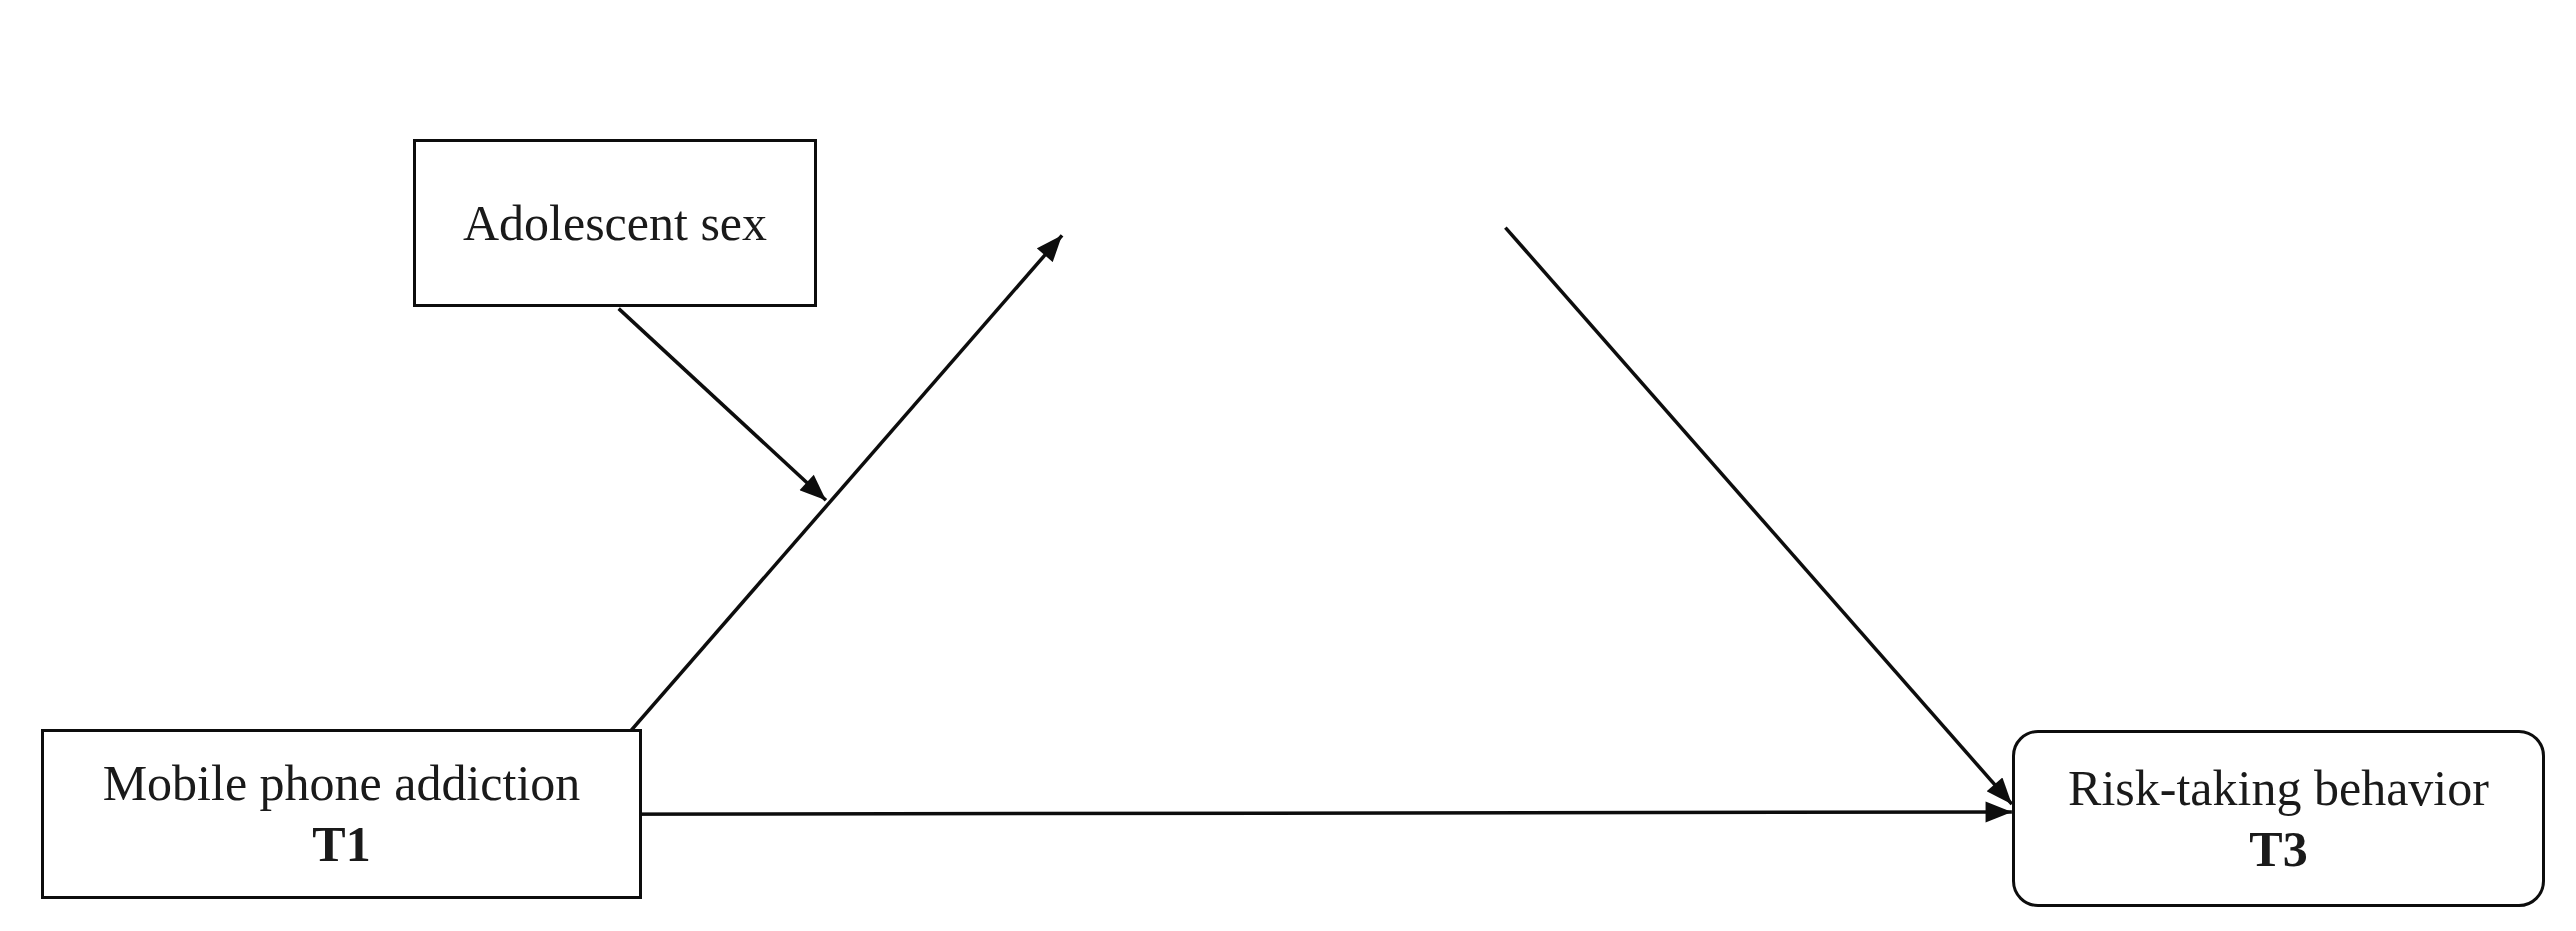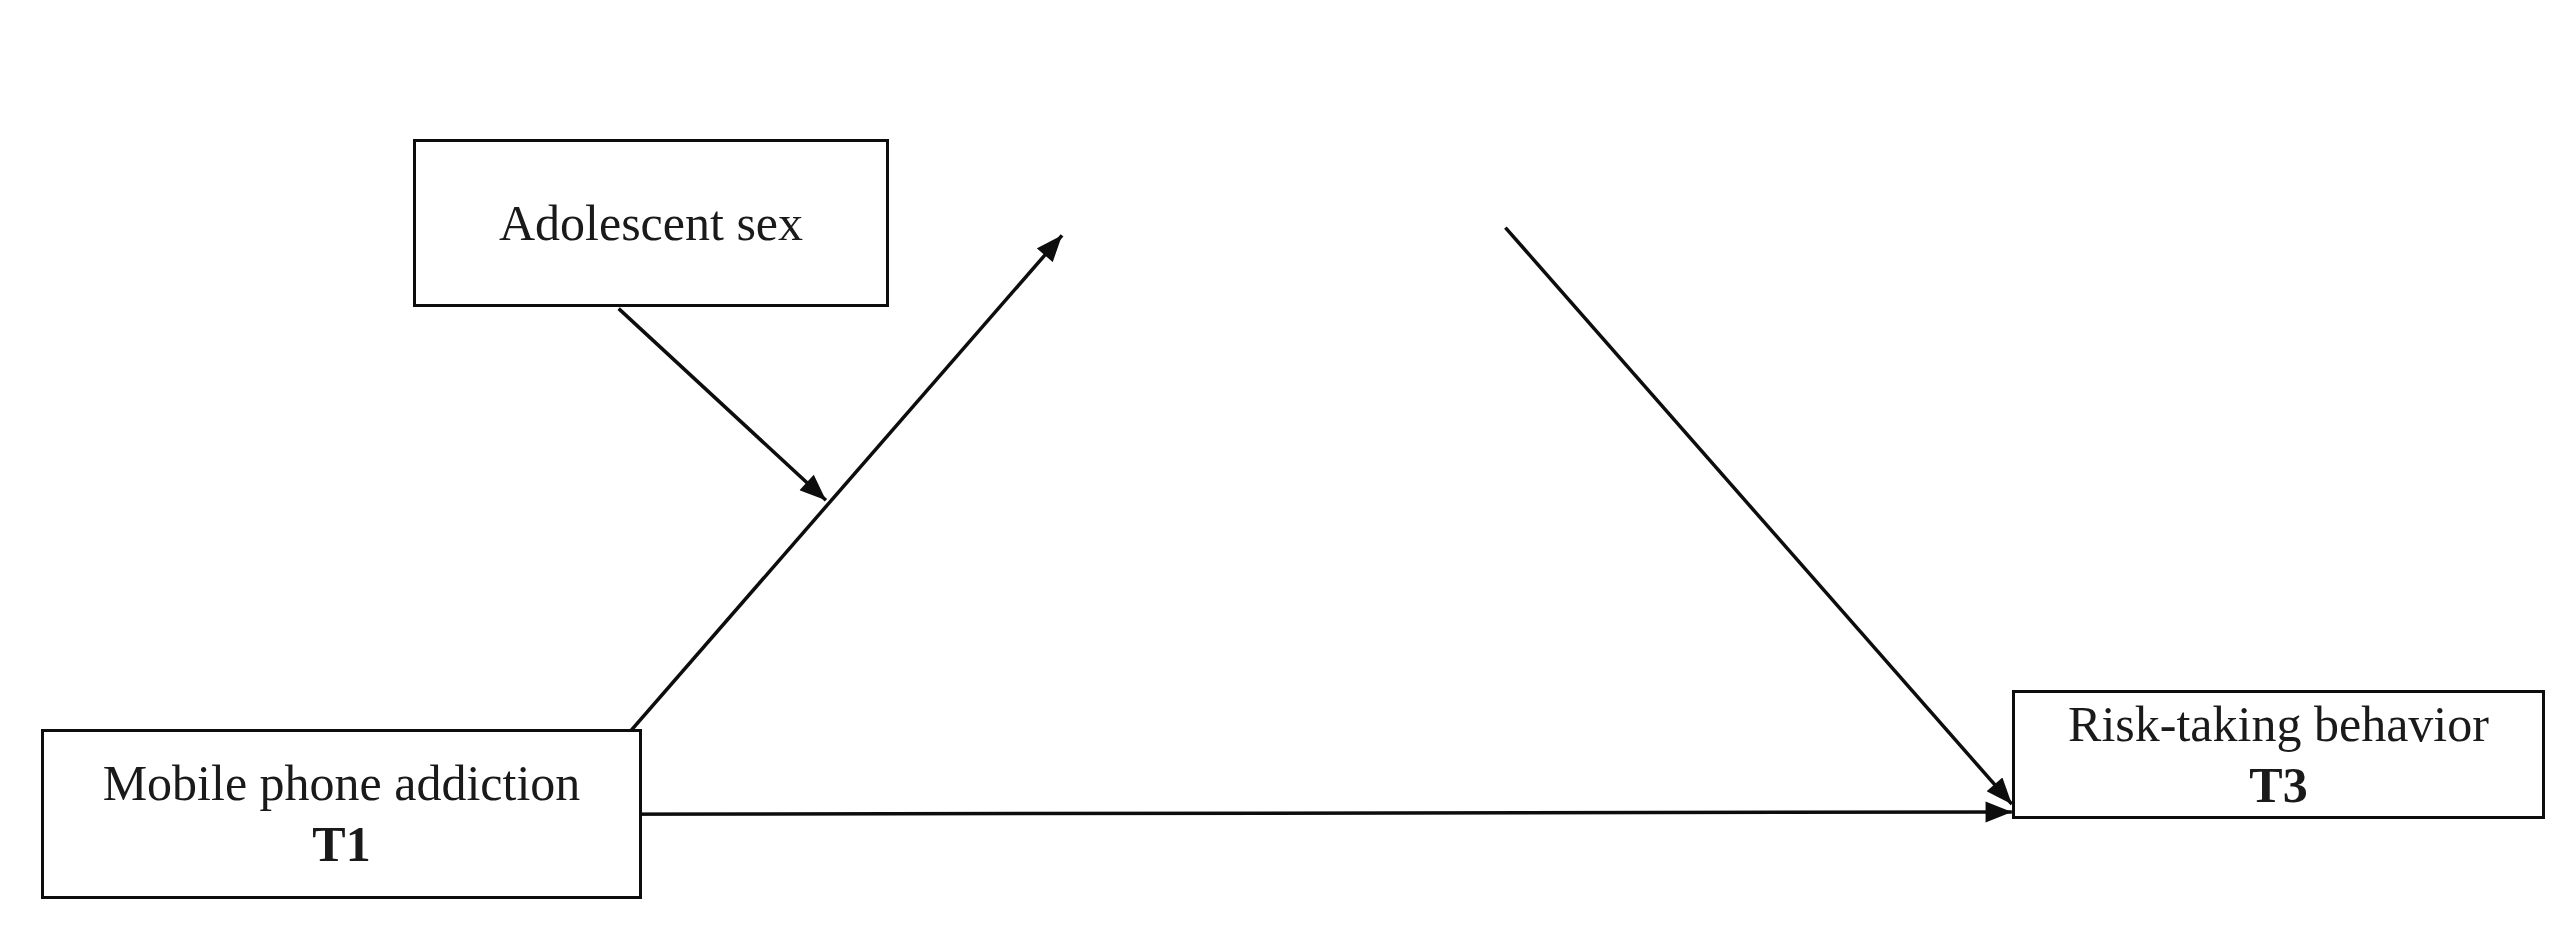--- a/index.html
+++ b/index.html
@@ -37,24 +37,24 @@
     line-height: 61px;
   }
   .node-label {
     white-space: nowrap;
   }
   .node-sublabel {
     font-weight: bold;
     white-space: nowrap;
   }
   
-  #box-adolescent-sex       { left: 413px;  top: 139px; width: 476px; height: 168px; }
+  #box-adolescent-sex       { left: 413px;  top: 139px; width: 404px; height: 168px; }
   #box-self-control         { left: 1062px; top: 139px; width: 444px; height: 168px; }
   #box-mobile-phone-addiction { left: 33px; top: 729px; width: 601px; height: 170px; margin-left: 8px; }
-  #box-risk-taking-behavior { left: 2012px; top: 690px; width: 533px; height: 129px; }
+  #box-risk-taking-behavior { left: 2012px; top: 730px; width: 533px; height: 177px; border-radius: 26px; }
 </style>
 </head>
 <body>
 
 <div class="canvas">
 
   <svg class="arrow-layer" viewBox="0 0 3306 1196" xmlns="http://www.w3.org/2000/svg">
     <defs>
       <marker id="arrowhead" viewBox="0 0 10 8" refX="10" refY="4" markerWidth="8" markerHeight="6" orient="auto-start-reverse">
         <path d="M0,0 L10,4 L0,8 z" fill="#0d0d0d"></path>

